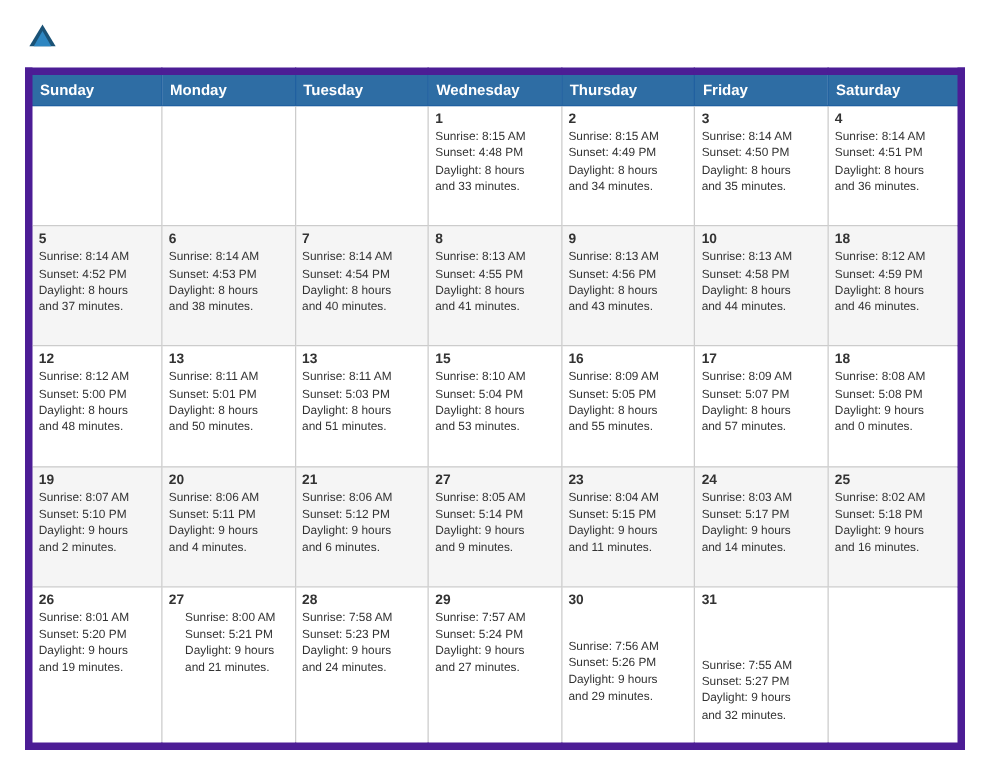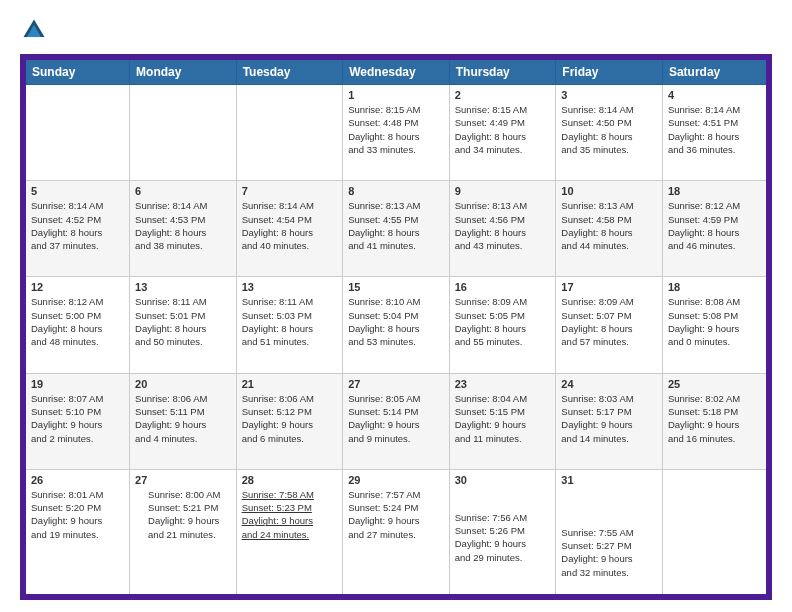--- a/index.html
+++ b/index.html
@@ -328,21 +328,21 @@
           </td>
           <td>
             <span class="day-number">27</span>
             <div class="cell-info" style="white-space: pre-line; margin-left: 13px;">Sunrise: 8:00 AM
 Sunset: 5:21 PM
 Daylight: 9 hours
 and 21 minutes.</div>
           </td>
           <td>
             <span class="day-number">28</span>
-            <div class="cell-info" style="white-space: pre-line; text-decoration: underline;">Sunrise: 7:58 AM
+            <div class="cell-info" style="white-space: pre-line;">Sunrise: 7:58 AM
 Sunset: 5:23 PM
 Daylight: 9 hours
 and 24 minutes.</div>
           </td>
           <td>
             <span class="day-number">29</span>
             <div class="cell-info" style="white-space: pre-line;">Sunrise: 7:57 AM
 Sunset: 5:24 PM
 Daylight: 9 hours
 and 27 minutes.</div>

